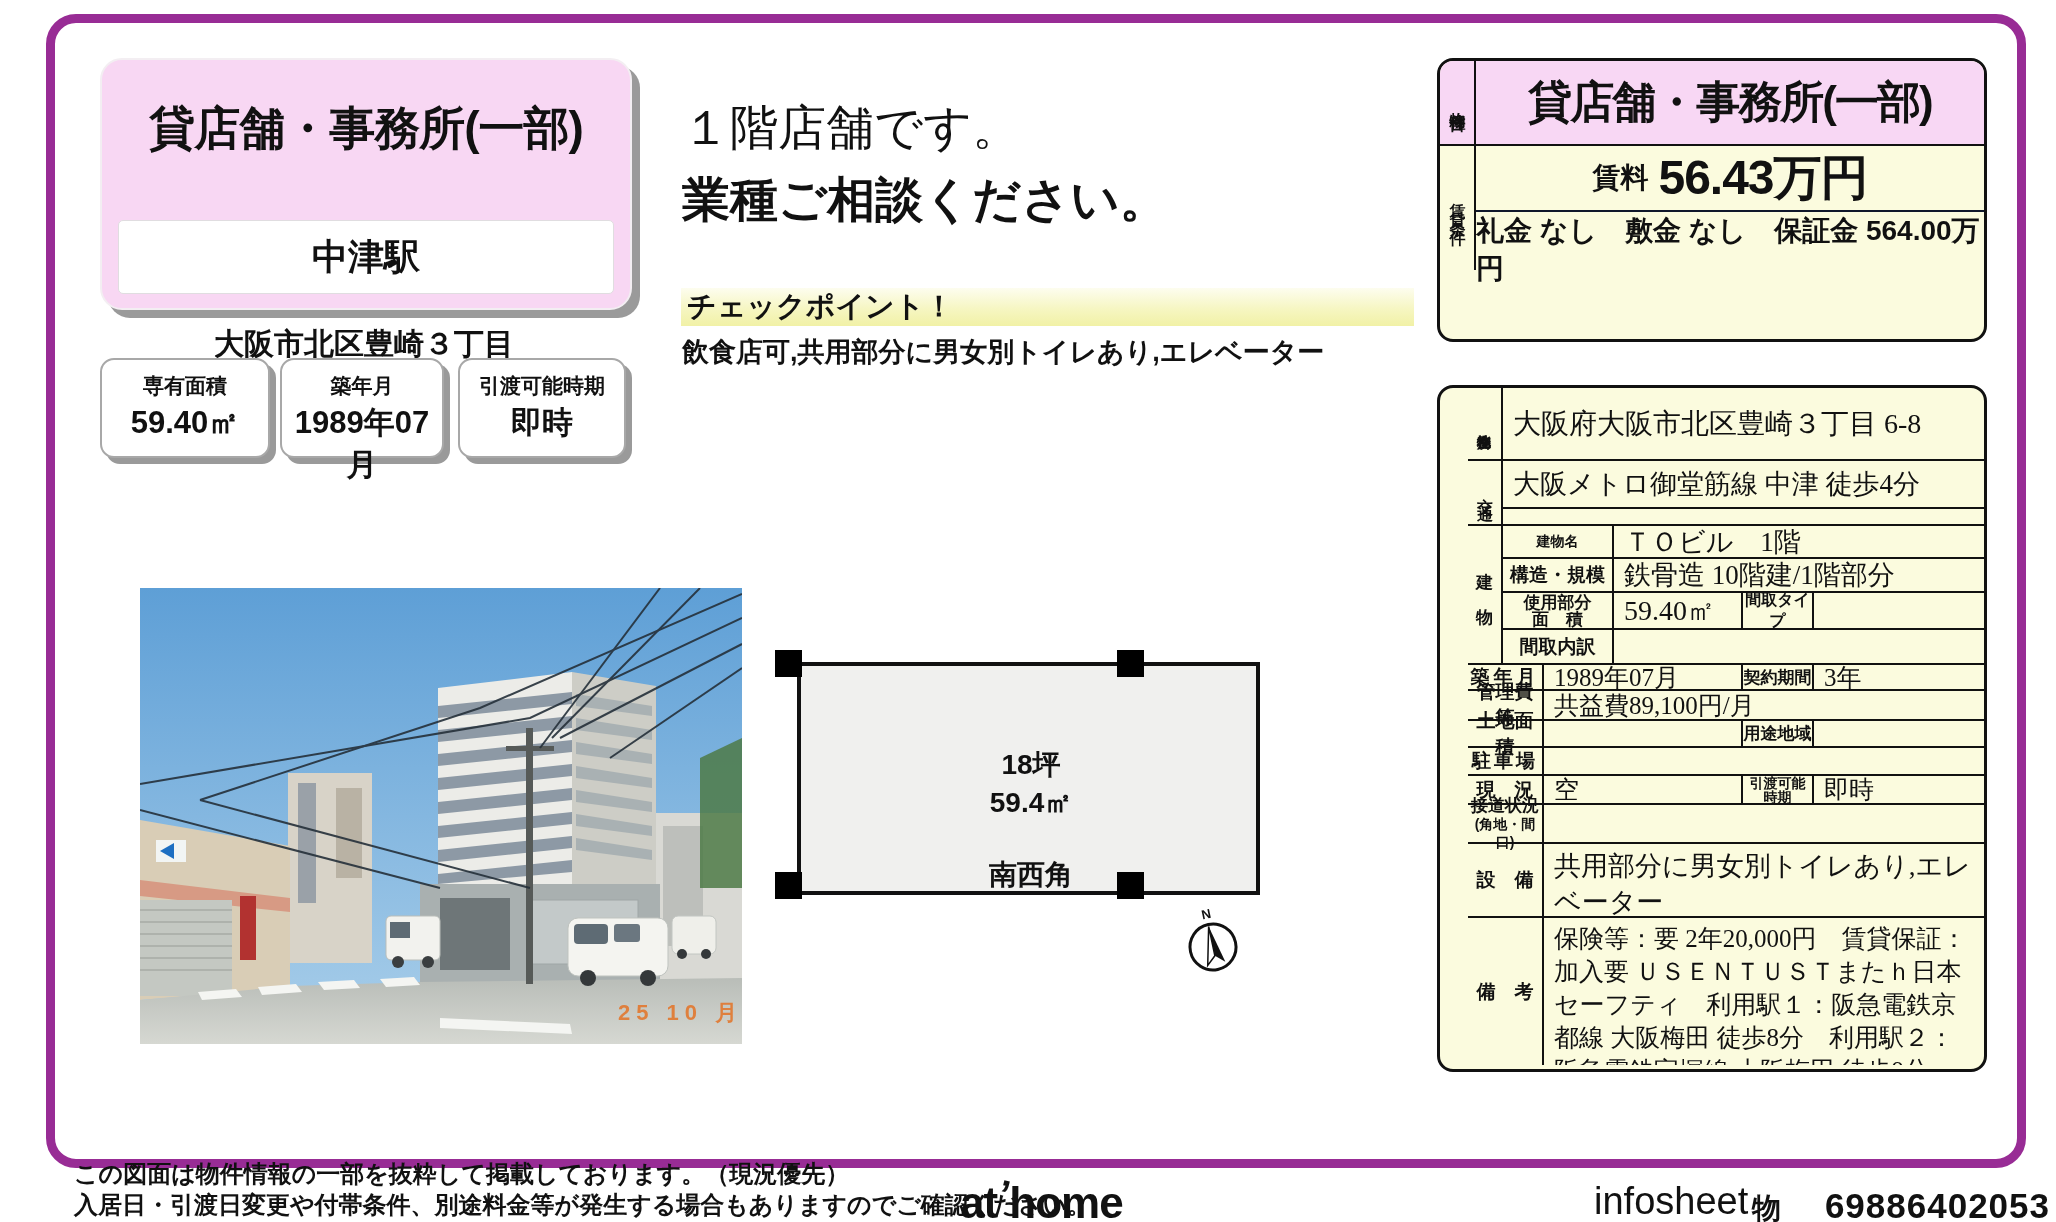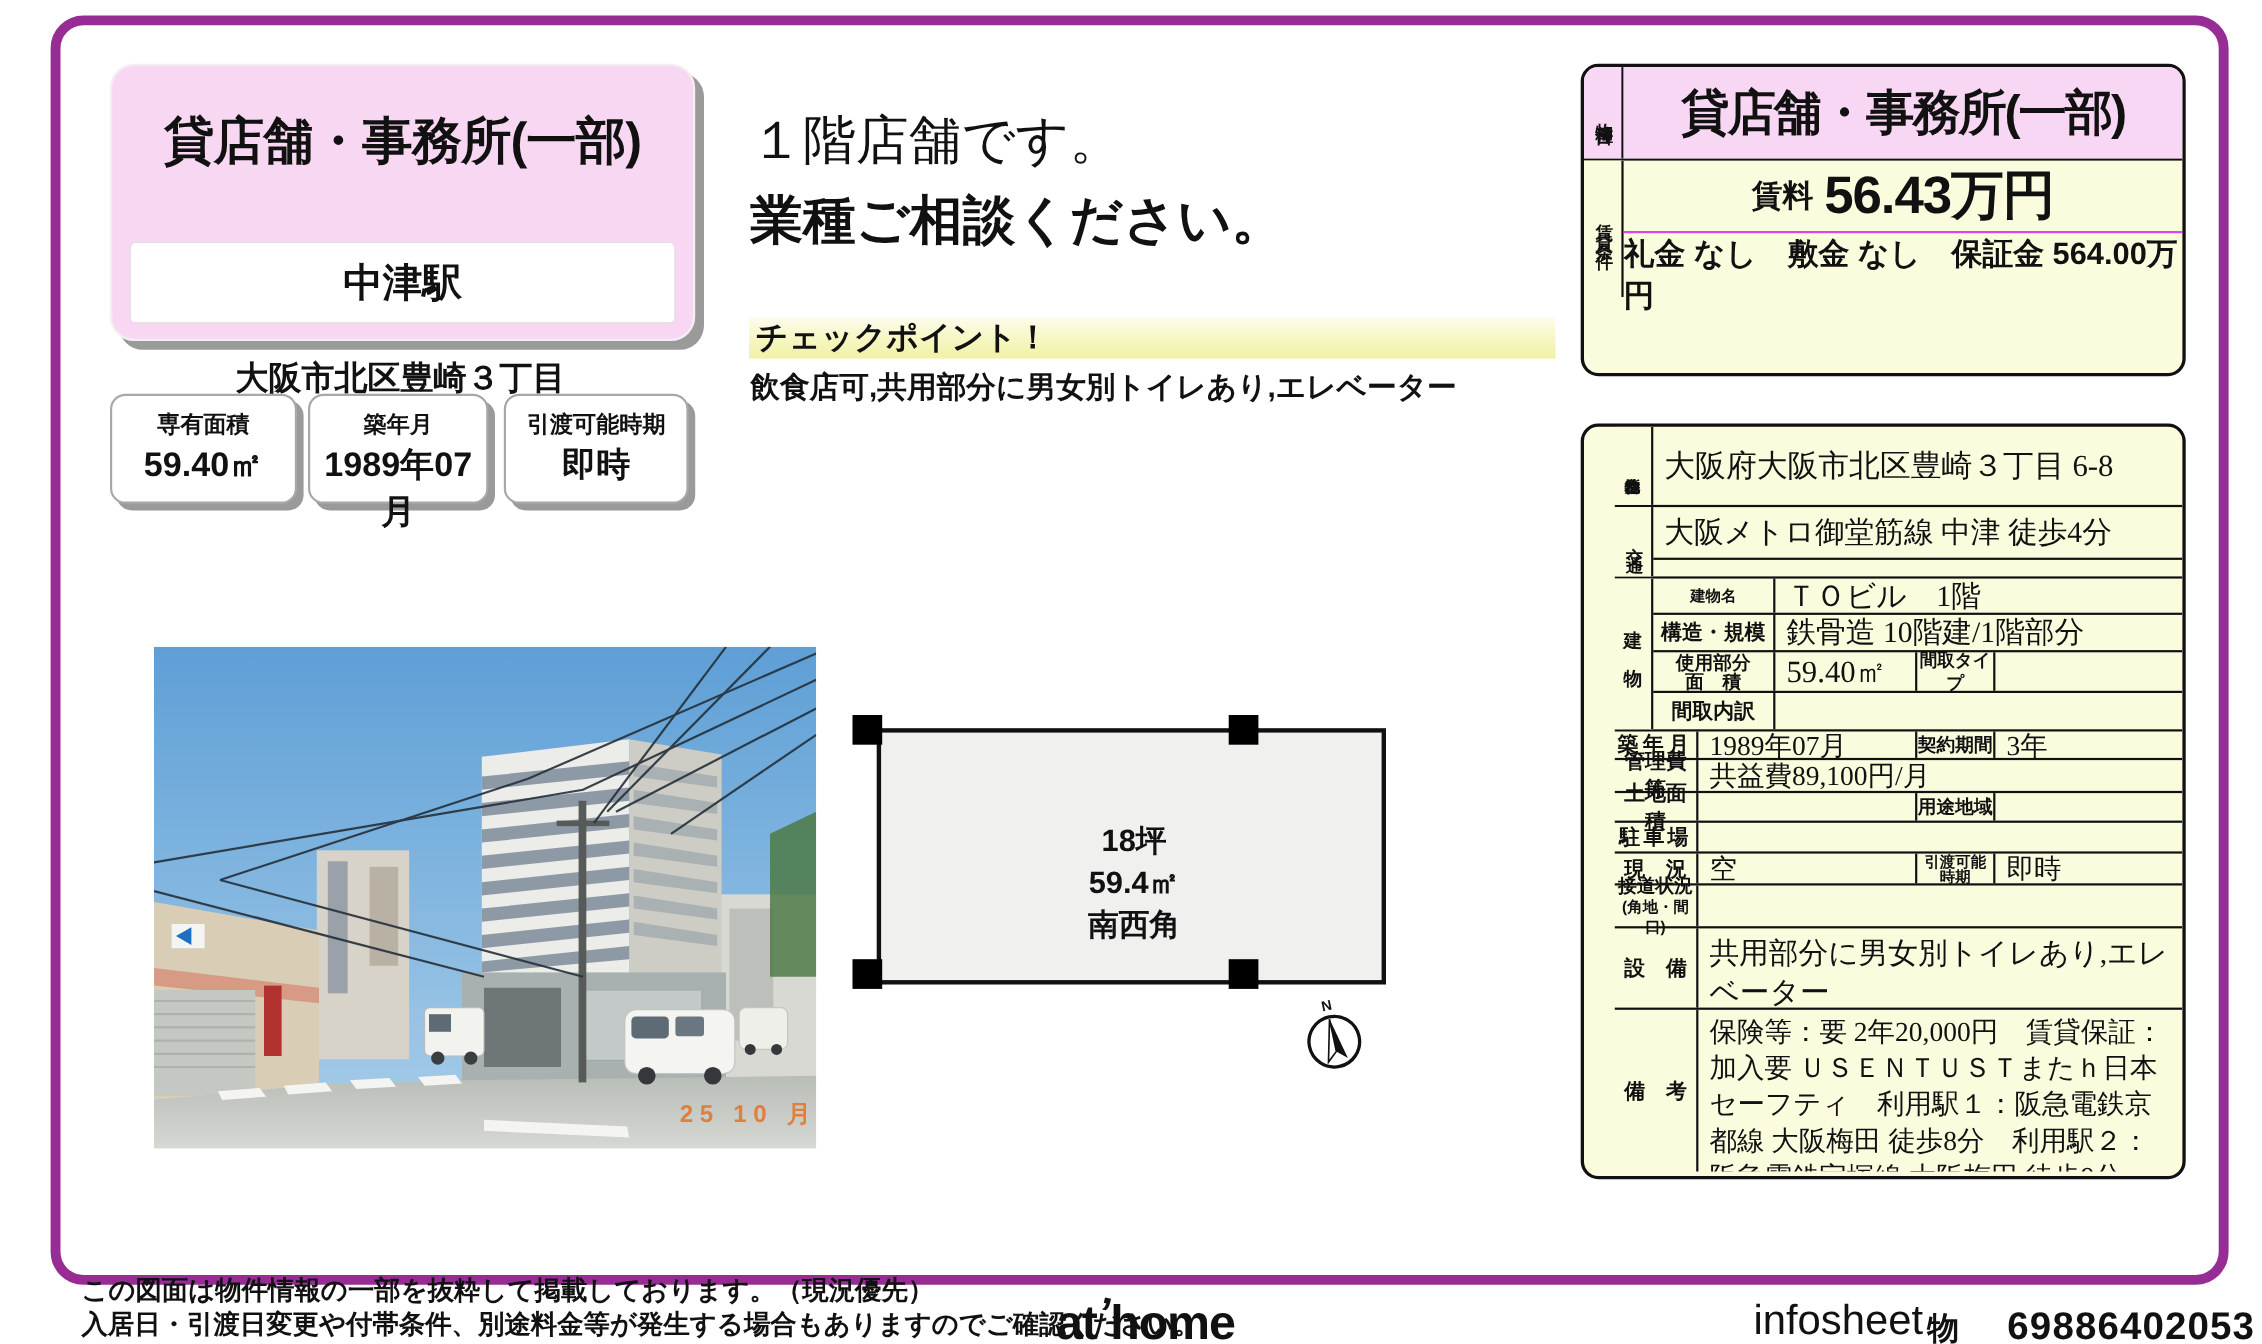--- a/index.html
+++ b/index.html
@@ -39,21 +39,21 @@
   .vcell{display:flex;align-items:center;padding-left:10px;flex:1 1 auto;overflow:hidden;}
   .vcell.top{align-items:flex-start;padding-top:4px;}
   .stack{display:flex;flex-direction:column;flex:1 1 auto;}
   
   .planwrap{left:772px;top:645px;width:500px;height:335px;}
   .planrect{position:absolute;left:25px;top:17px;width:455px;height:225px;background:#F0F0EE;border:4px solid #111;}
   .sq{position:absolute;width:27px;height:27px;background:#000;}
   .plantxt{position:absolute;left:110px;top:80px;width:240px;text-align:center;font-weight:bold;}
   .plantxt .t1{font-size:28px;}
   .plantxt .t2{font-size:28px;margin-top:0px;}
-  .plantxt .t3{font-size:28px;}
+  .plantxt .t3{font-size:28px;margin-top:34px;}
   
   .disc{left:74px;top:1158px;font-size:24px;font-weight:bold;line-height:31px;}
   .logo{left:960px;top:1178px;font-size:44px;font-weight:bold;letter-spacing:-1px;display:flex;align-items:flex-start;}
   .logo .tick{font-size:40px;margin:0 1px;transform:translateY(-6px) rotate(14deg);display:inline-block;}
   .infosheet{left:1594px;top:1180px;font-size:38px;}
   .bukken{left:1750px;top:1186px;border-bottom:3px solid #000;padding:0 6px 4px 2px;display:flex;align-items:baseline;gap:26px;}
   .bukken .bl{font-size:29px;font-weight:bold;}
   .bukken .bn{font-size:35px;font-weight:bold;letter-spacing:1px;}
   .photo{left:140px;top:588px;width:602px;height:456px;overflow:hidden;}
 </style>
@@ -89,21 +89,21 @@
 <div class="abs checkbody">飲食店可,共用部分に男女別トイレあり,エレベーター</div>
 
 <div class="abs tbl sumtbl">
   <div class="row" style="height:85px;">
     <div class="vlab pink" style="width:36px;font-size:16px;letter-spacing:2px;">物件種目</div>
     <div class="cellc pink" style="font-size:44px;font-weight:bold;letter-spacing:-2px;">貸店舗・事務所(一部)</div>
   </div>
   <div class="row last" style="height:124px;">
     <div class="vlab cream" style="width:36px;font-size:16px;letter-spacing:9px;">賃貸条件</div>
     <div class="stack">
-      <div class="cellc" style="height:68px;border-bottom:2px solid #d946ef;gap:10px;">
+      <div class="cellc" style="height:68px;border-bottom:2px solid #0f172a;gap:10px;">
         <span style="font-size:28px;font-weight:bold;">賃料</span>
         <span style="font-size:48px;font-weight:bold;letter-spacing:-1px;">56.43万円</span>
       </div>
       <div class="cellc" style="flex:1;font-size:28px;font-weight:bold;">礼金 なし　敷金 なし　保証金 564.00万円</div>
     </div>
   </div>
 </div>
 
 <div class="abs tbl dettbl">
 

